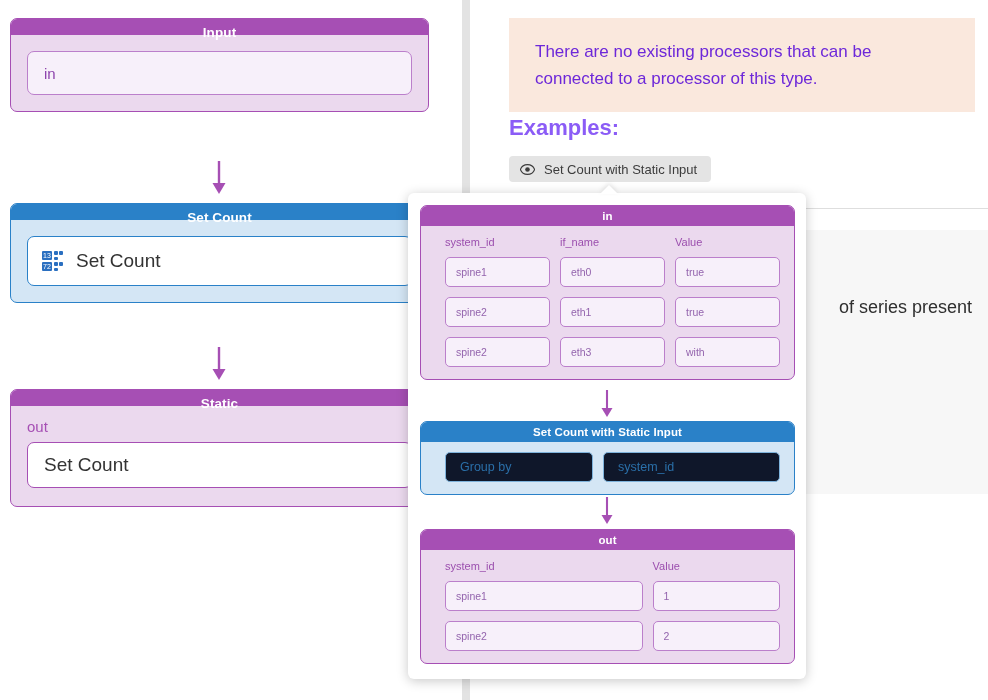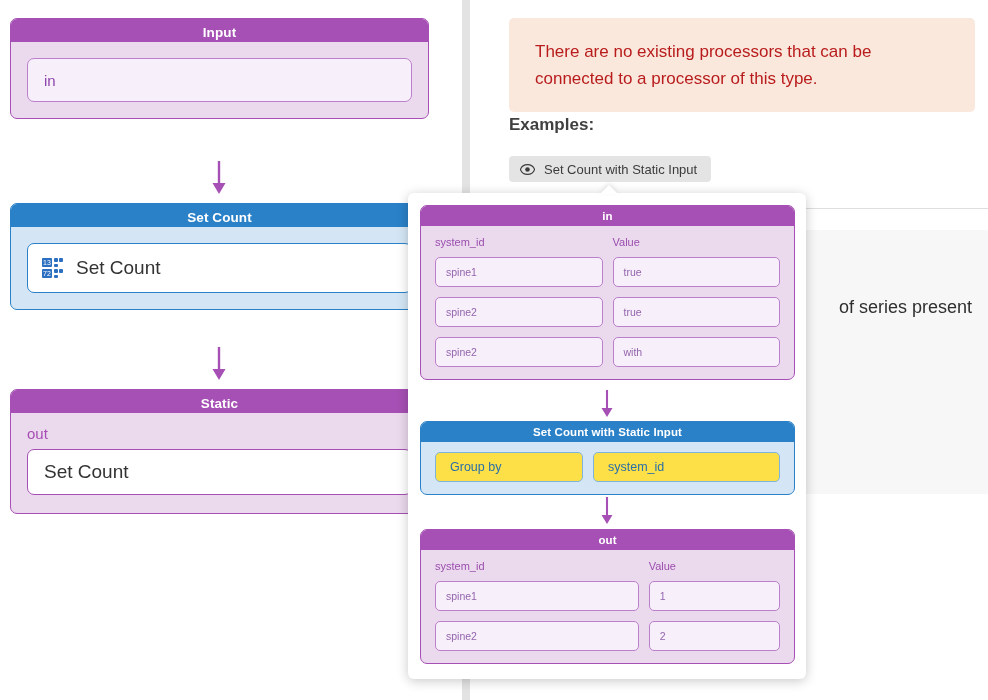--- a/index.html
+++ b/index.html
@@ -17,21 +17,21 @@
   }
 
   
   .node {
     border-radius: 7px;
     overflow: hidden;
     position: absolute;
     box-sizing: border-box;
   }
   .node-header {
-    height: 23px;
+    height: 16px;
     line-height: 28px;
     text-align: center;
     font-size: 13.5px;
     font-weight: bold;
     color: #ffffff;
     letter-spacing: .1px;
   }
   .node-body {
     padding: 14px 16px 16px 16px;
   }
@@ -71,21 +71,21 @@
     padding: 0 16px;
   }
   .field.white-blue {
     border: 1px solid #2a81c8;
     background: #ffffff;
     color: #333333;
     padding: 0 14px;
   }
   .field.blue-soft {
     border: 1px solid #7eb3dc;
-    background: #fde047;
+    background: #0f172a;
     color: #2a6fa8;
     padding: 0 14px;
     font-size: 12.5px;
   }
 
   .port-label {
     font-size: 15px;
     color: #a64fb4;
     margin-bottom: 7px;
   }
@@ -138,33 +138,33 @@
     width: 510px;
     height: 700px;
   }
   #alert-banner {
     position: absolute;
     left: 31px;
     top: 18px;
     width: 466px;
     box-sizing: border-box;
     background: #fae8dd;
-    border-radius: 5px;
+    border-radius: 0;
     padding: 20px 26px;
     font-size: 17px;
     line-height: 27px;
-    color: #b91c1c;
+    color: #6d28d9;
   }
   #examples-heading {
     position: absolute;
     left: 31px;
     top: 115px;
-    font-size: 17px;
+    font-size: 22px;
     font-weight: bold;
-    color: #404040;
+    color: #8b5cf6;
   }
   #example-chip {
     position: absolute;
     left: 31px;
     top: 156px;
     height: 26px;
     padding: 0 14px 0 11px;
     background: #e4e4e4;
     border-radius: 4px;
     display: inline-flex;
@@ -226,21 +226,21 @@
     border-right: 9px solid transparent;
     border-bottom: 9px solid #ffffff;
     filter: drop-shadow(0 -2px 2px rgba(0,0,0,.10));
   }
   .pop-node { position: absolute; box-sizing: border-box; }
   #pop-in          { left: 12px; top: 12px;  width: 375px; }
   #pop-processor   { left: 12px; top: 228px; width: 375px; }
   #pop-out         { left: 12px; top: 336px; width: 375px; }
 
   .pop-node .node-header { height: 20px; line-height: 20px; font-size: 11.5px; }
-  .pop-node .node-body { padding: 10px 14px 12px 14px; }
+  .pop-node .node-body { padding: 10px 14px 12px 14px; margin-left: 10px; }
 
   .pop-cols {
     display: flex;
     gap: 10px;
   }
   .pop-col { flex: 1 1 0; min-width: 0; }
   .pop-col-head {
     font-size: 11px;
     color: #9b4fae;
     margin-bottom: 7px;
@@ -356,20 +356,26 @@
     <div class="node-header">in</div>
     <div class="node-body">
       <div class="pop-cols">
         <div class="pop-col">
           <div class="pop-col-head">system_id</div>
           <div class="pop-cell">spine1</div>
           <div class="pop-cell">spine2</div>
           <div class="pop-cell">spine2</div>
         </div>
         <div class="pop-col">
+          <div class="pop-col-head">if_name</div>
+          <div class="pop-cell">eth0</div>
+          <div class="pop-cell">eth1</div>
+          <div class="pop-cell">eth3</div>
+        </div>
+        <div class="pop-col">
           <div class="pop-col-head">Value</div>
           <div class="pop-cell">true</div>
           <div class="pop-cell">true</div>
           <div class="pop-cell">with</div>
         </div>
       </div>
     </div>
   </div>
 
   <div class="pop-arrow" style="left:189px; top:196px;">

